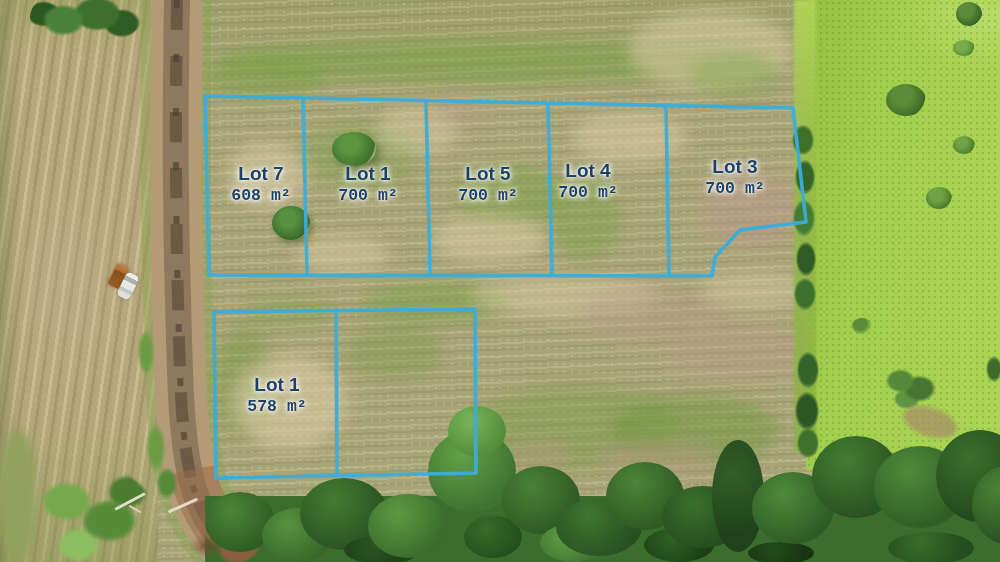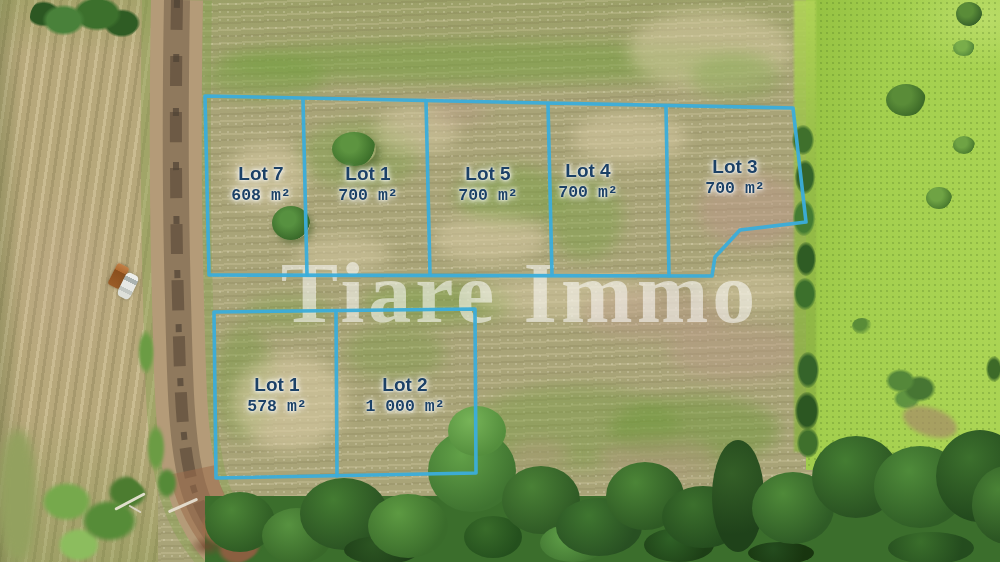--- a/index.html
+++ b/index.html
@@ -207,21 +207,20 @@
   <div class="tree" style="left:888px;top:532px;width:86px;height:32px;background:radial-gradient(circle at 38% 30%, #3a6e2b, #244c1e 72%);"></div>
   <div class="tree" style="left:936px;top:430px;width:88px;height:92px;background:radial-gradient(circle at 38% 30%, #3c702d, #234a1d 72%);"></div>
   <div class="tree" style="left:972px;top:466px;width:70px;height:78px;background:radial-gradient(circle at 38% 30%, #4a8336, #2c5623 72%);"></div>
 
   <div class="truck"></div>
   <div class="car"></div>
   <div class="post" style="left:113px;top:500px;width:34px;transform:rotate(-28deg);"></div>
   <div class="post" style="left:128px;top:508px;width:14px;height:2px;transform:rotate(30deg);background:#ddd8ca;"></div>
   <div class="post" style="left:167px;top:504px;width:32px;transform:rotate(-24deg);background:#e8e2d4;"></div>
 
-  <div class="watermark">Tiare Immo</div>
 
   <svg class="lots-svg" width="1000" height="562" viewBox="0 0 1000 562" fill="none" stroke="#3badda" stroke-width="3.6" stroke-opacity="0.96" stroke-linejoin="round" stroke-linecap="round">
     <polygon points="205,96 793,108 806,222 740,230 715,257 712,276 209,275"></polygon>
     <line x1="303" y1="99" x2="307" y2="275"></line>
     <line x1="426" y1="101" x2="430" y2="275"></line>
     <line x1="548" y1="104" x2="552" y2="275"></line>
     <line x1="666" y1="107" x2="669" y2="276"></line>
     <polygon points="214,312 475,309 476,473 216,478"></polygon>
     <line x1="336" y1="311" x2="337" y2="476"></line>
   </svg>
@@ -243,18 +242,14 @@
     <span class="ar">700 m²</span>
   </div>
   <div class="lot-label" style="left:735px;top:177px;">
     <span class="nm">Lot 3</span>
     <span class="ar">700 m²</span>
   </div>
   <div class="lot-label" style="left:277px;top:395px;">
     <span class="nm">Lot 1</span>
     <span class="ar">578 m²</span>
   </div>
-  <div class="lot-label" style="left:405px;top:395px;">
-    <span class="nm">Lot 2</span>
-    <span class="ar">1 000 m²</span>
-  </div>
 
 </div>
 
 </body></html>

